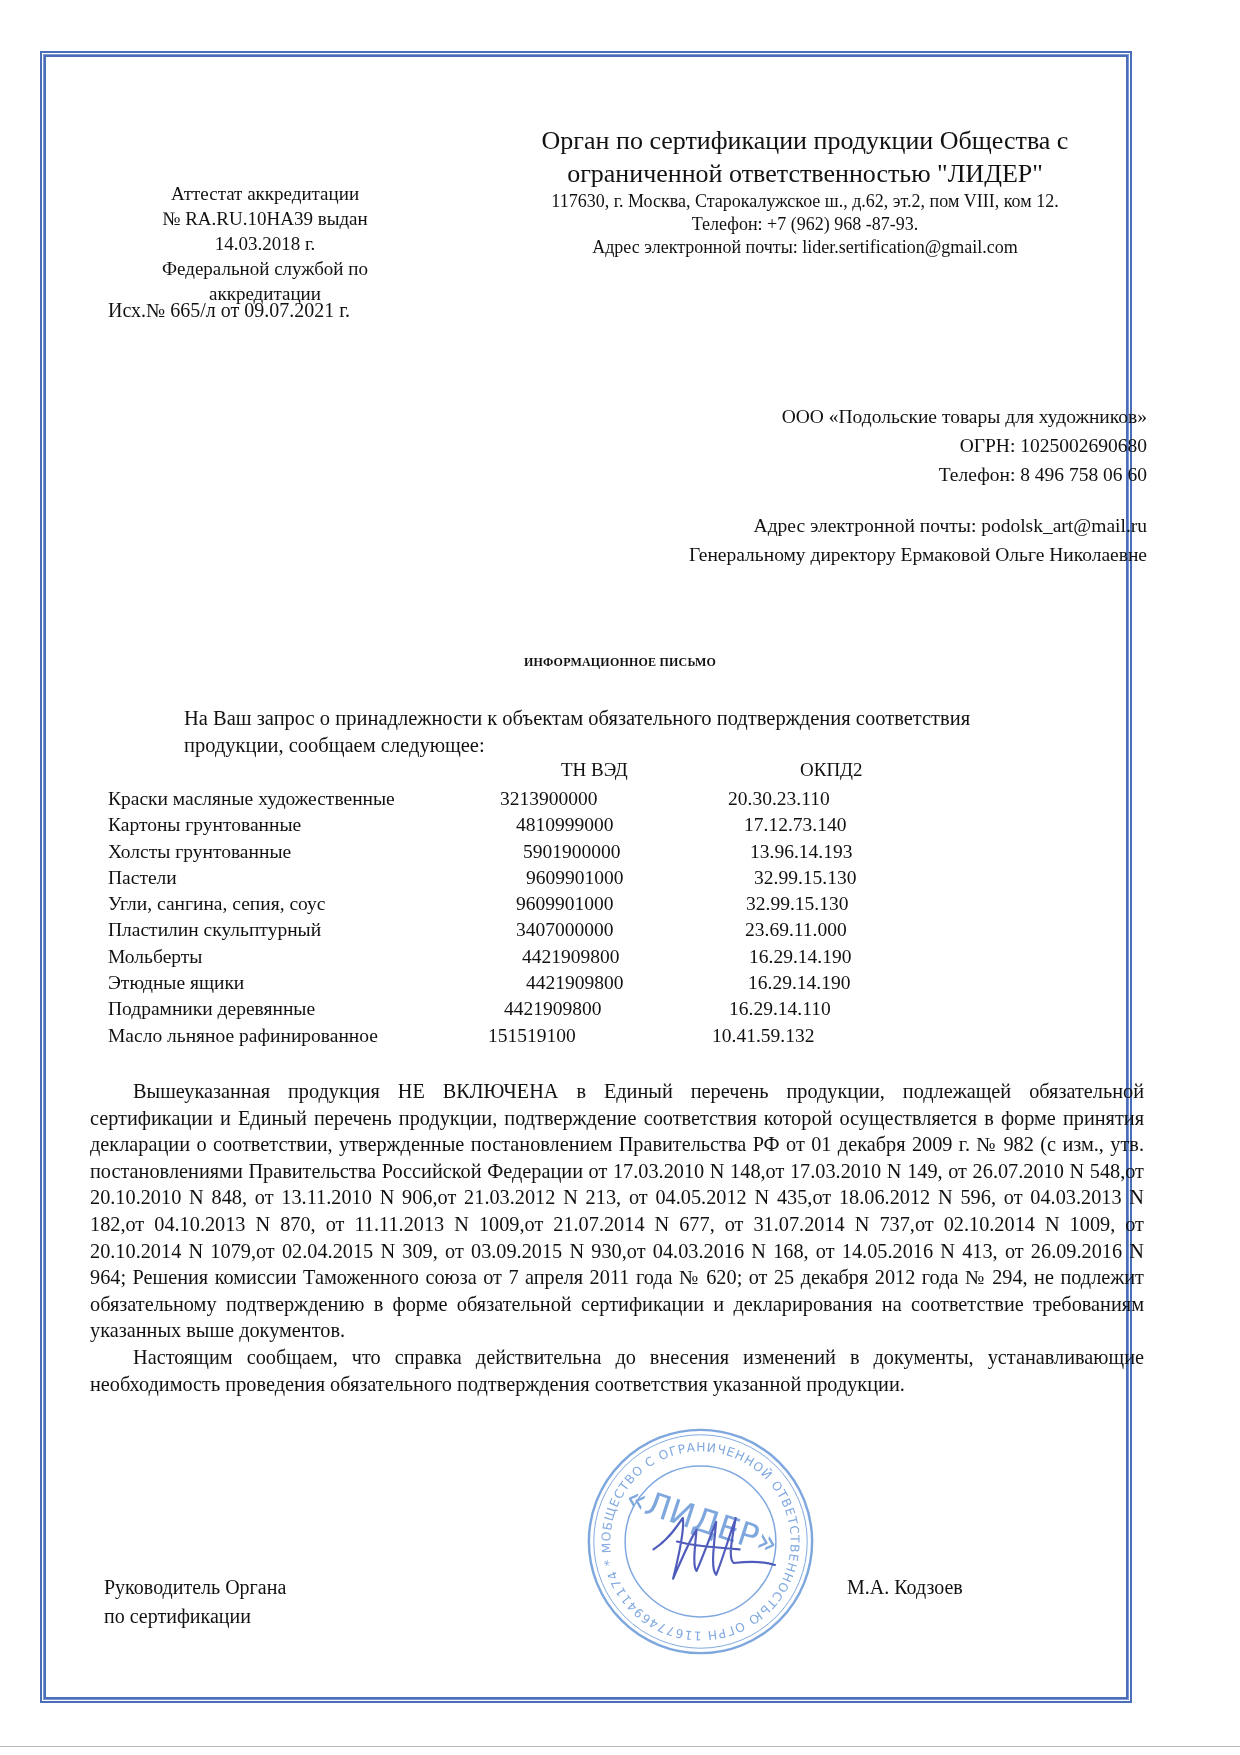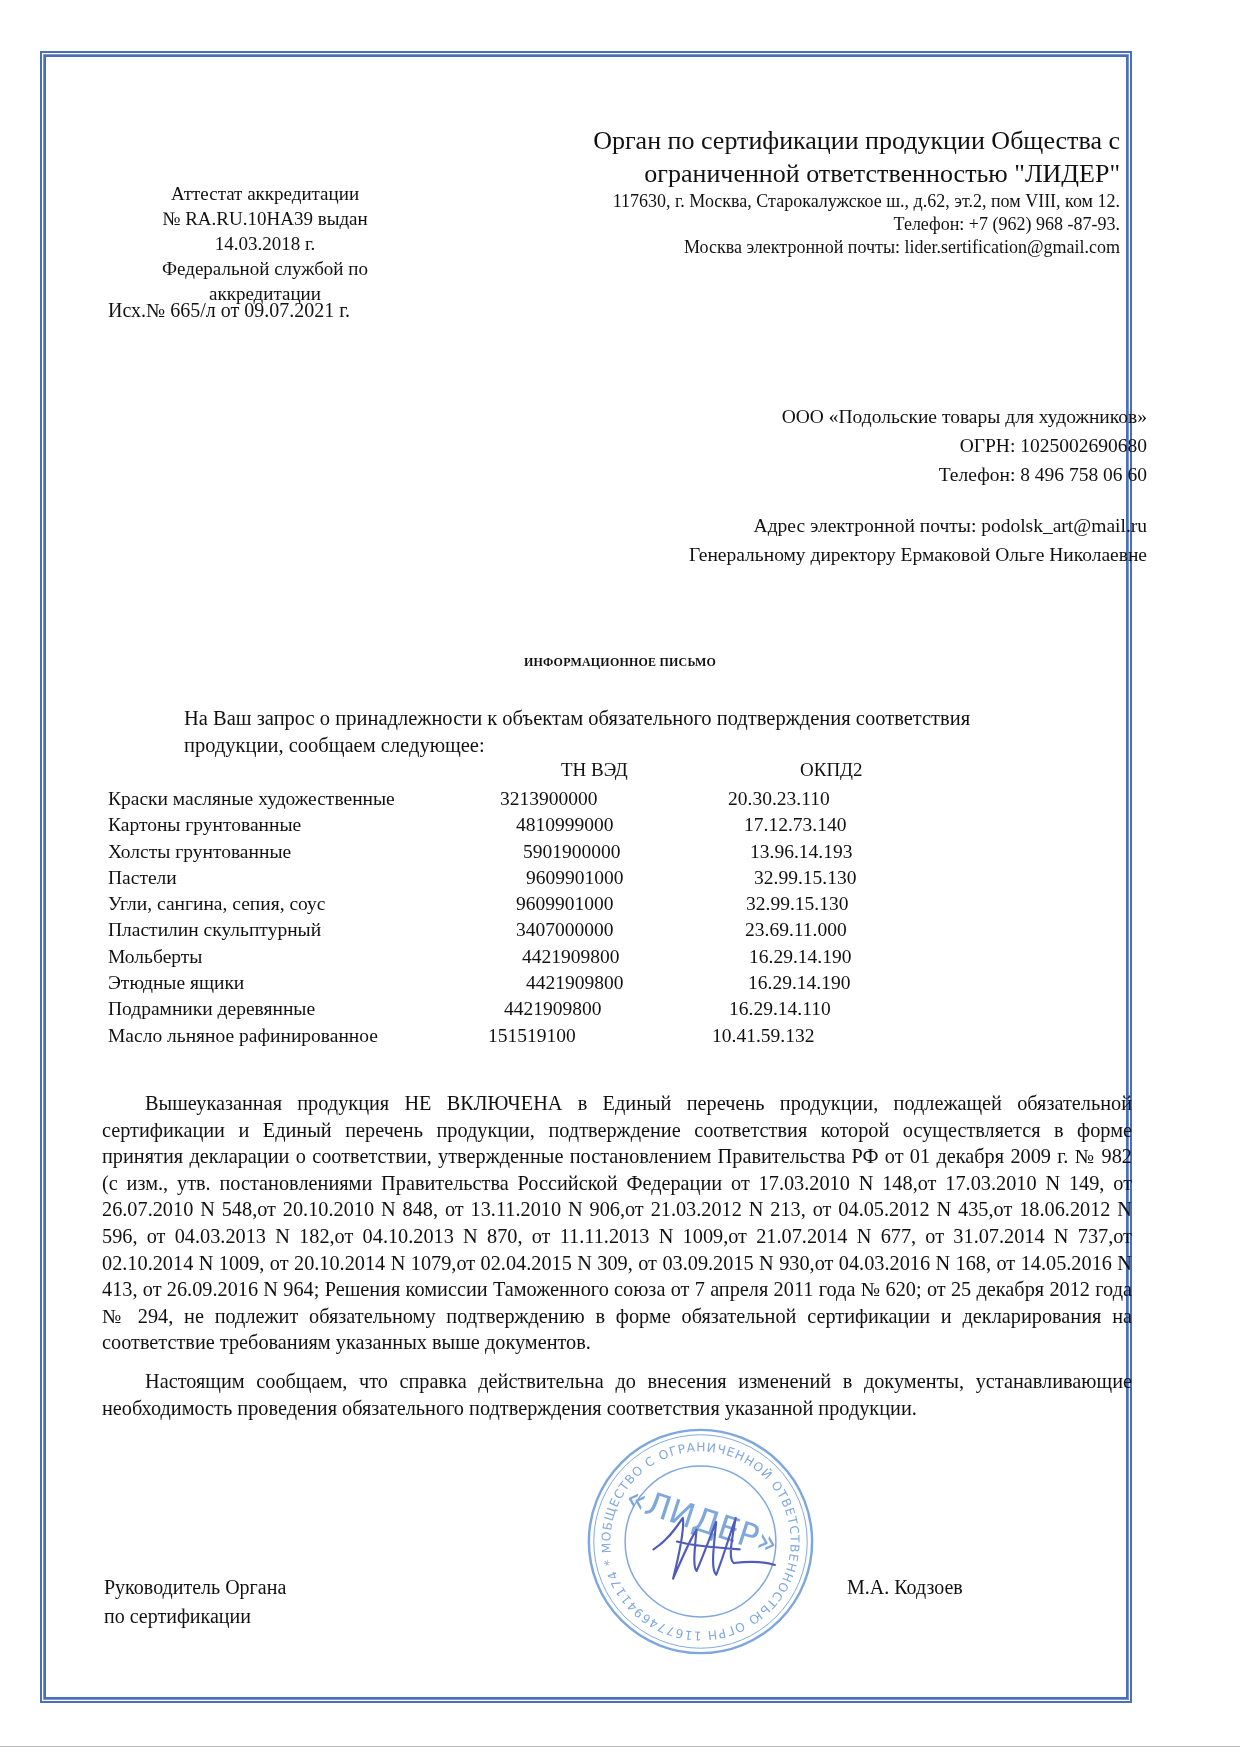--- a/index.html
+++ b/index.html
@@ -60,21 +60,21 @@
       font-size: 20px;
       line-height: 26px;
     }
 
     
     .org {
       position: absolute;
       left: 490px;
       top: 124px;
       width: 630px;
-      text-align: right;
+      text-align: center;
     }
     .org .name {
       font-size: 26px;
       line-height: 33px;
     }
     .org .line {
       font-size: 18px;
       line-height: 23px;
     }
 
@@ -135,21 +135,21 @@
     .body-text {
       position: absolute;
       left: 90px;
       top: 1078px;
       width: 1054px;
       font-size: 20.3px;
       line-height: 26.6px;
       text-align: justify;
     }
     .body-text p {
-      margin: 12px;
+      margin: 0;
       text-indent: 43px;
     }
 
     .sig-left {
       position: absolute;
       left: 104px;
       top: 1573px;
       font-size: 20px;
       line-height: 29px;
     }
@@ -185,21 +185,21 @@
   <div>аккредитации</div>
 </div>
 
 <div class="outgoing">Исх.№ 665/л от 09.07.2021 г.</div>
 
 <div class="org">
   <div class="name">Орган по сертификации продукции Общества с</div>
   <div class="name">ограниченной ответственностью "ЛИДЕР"</div>
   <div class="line">117630, г. Москва, Старокалужское ш., д.62, эт.2, пом VIII, ком 12.</div>
   <div class="line">Телефон: +7 (962) 968 -87-93.</div>
-  <div class="line">Москва электронной почты:  lider.sertification@gmail.com</div>
+  <div class="line">Адрес электронной почты:  lider.sertification@gmail.com</div>
 </div>
 
 <div class="recipient">
   <div>ООО «Подольские товары для художников»</div>
   <div>ОГРН: 1025002690680</div>
   <div>Телефон: 8 496 758 06 60</div>
   <div class="gap"></div>
   <div>Адрес электронной почты: podolsk_art@mail.ru</div>
   <div>Генеральному директору Ермаковой Ольге Николаевне</div>
 </div>

